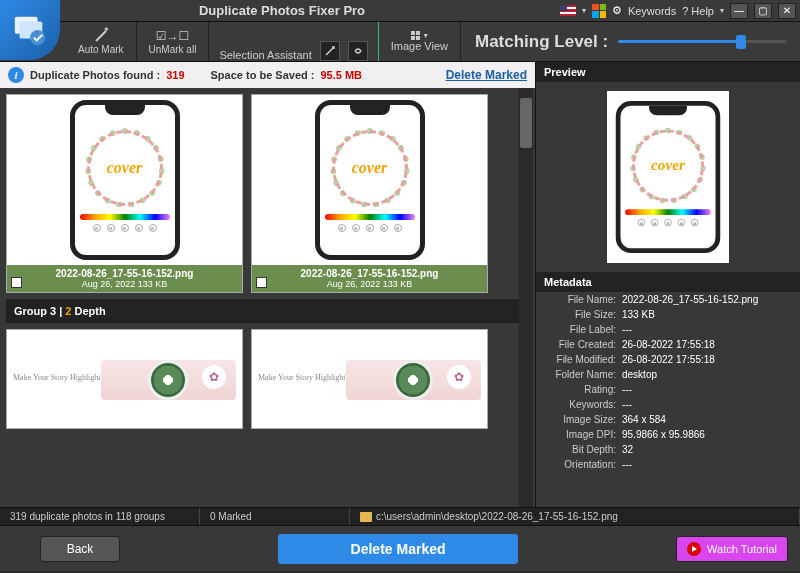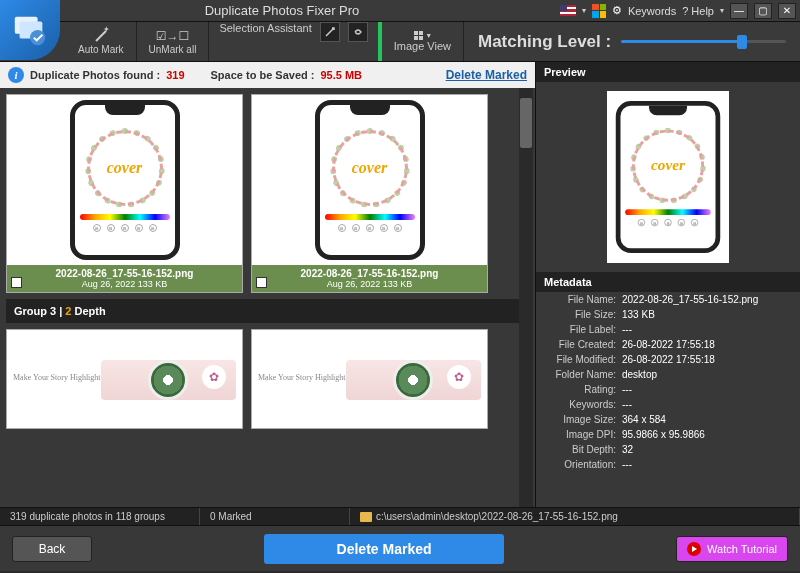--- a/index.html
+++ b/index.html
@@ -1,33 +1,33 @@
 <!DOCTYPE html>
 <html><head>
 <meta charset="utf-8">
 <style>
 * { margin: 0; padding: 0; box-sizing: border-box; font-family: "Segoe UI", Arial, sans-serif; }
 body { width: 800px; height: 573px; background: #2a2a2a; color: #ccc; overflow: hidden; font-size: 11px; }
 .titlebar { height: 22px; background: #3a3a3a; display: flex; align-items: center; justify-content: space-between; padding: 0 4px; border-bottom: 1px solid #111; }
-.titlebar .title { margin: 0 auto; font-size: 13px; color: #ddd; }
+.titlebar .title { margin: 0 auto; font-size: 13px; color: #ddd; font-weight: bold; }
 .titlebar .right { display: flex; align-items: center; gap: 6px; }
 .titlebar .flag { width: 16px; height: 11px; background: linear-gradient(#b22234 20%, #fff 20% 40%, #b22234 40% 60%, #fff 60% 80%, #b22234 80%); position: relative; }
 .titlebar .flag::before { content: ''; position: absolute; top: 0; left: 0; width: 7px; height: 6px; background: #3c3b6e; }
 .titlebar .windicator { width: 14px; height: 14px; display: grid; grid-template-columns: 1fr 1fr; grid-template-rows: 1fr 1fr; gap: 1px; }
 .titlebar .windicator span:nth-child(1){ background:#f25022;} .titlebar .windicator span:nth-child(2){ background:#7fba00;} .titlebar .windicator span:nth-child(3){ background:#00a4ef;} .titlebar .windicator span:nth-child(4){ background:#ffb900;}
 .titlebar .link { color: #ddd; font-size: 11px; cursor: pointer; }
 .titlebar .gear { font-size: 11px; color: #fff; }
 .winbtn { width: 18px; height: 16px; background: #555; color: #fff; display: flex; align-items: center; justify-content: center; font-size: 10px; border: 1px solid #222; cursor: pointer; }
 .logo-area { position: absolute; top: 0; left: 0; width: 60px; height: 60px; background: linear-gradient(135deg, #2e8ae6, #1a5fa8); border-radius: 0 0 30px 0; display: flex; align-items: center; justify-content: center; z-index: 5; }
 .logo-area svg { width: 38px; height: 38px; }
 .toolbar { height: 40px; background: #3a3a3a; display: flex; align-items: stretch; padding-left: 66px; border-bottom: 1px solid #111; }
 .toolbtn { display: flex; flex-direction: column; align-items: center; justify-content: center; padding: 2px 12px; border-right: 1px solid #222; cursor: pointer; gap: 1px; }
 .toolbtn .ico { height: 14px; display: flex; align-items: center; justify-content: center; color: #ddd; }
 .toolbtn .lbl { font-size: 10px; color: #ccc; }
-.sel-assist { display: flex; align-items: flex-start; padding: 0 10px; border-right: 4px solid #22c55e; gap: 8px; }
+.sel-assist { display: flex; align-items: flex-end; padding: 0 10px; border-right: 1px solid #22c55e; gap: 8px; }
 .sel-assist .lbl { font-size: 11px; color: #ccc; }
 .iconbox { width: 20px; height: 20px; background: #222; border: 1px solid #555; display: flex; align-items: center; justify-content: center; cursor: pointer; }
 .view-section { display: flex; flex-direction: column; align-items: center; justify-content: center; padding: 2px 12px; border-right: 1px solid #222; }
 .view-grid { display: grid; grid-template-columns: repeat(2, 4px); grid-template-rows: repeat(2, 4px); gap: 1px; }
 .view-grid span { background: #ccc; }
 .match-section { flex: 1; display: flex; align-items: center; padding: 0 14px; gap: 10px; }
 .match-section .lbl { font-size: 17px; color: #ddd; font-weight: bold; }
 .slider-track { flex: 1; height: 3px; background: linear-gradient(to right, #2e8ae6 0%, #2e8ae6 70%, #555 70%); position: relative; border-radius: 2px; }
 .slider-thumb { position: absolute; top: -5px; left: 70%; width: 10px; height: 14px; background: #2e8ae6; border-radius: 2px; }
 .content { display: flex; height: 445px; }
@@ -68,21 +68,21 @@
 .preview-area .phone { transform: scale(0.95); }
 .meta-table { flex: 1; overflow: hidden; background: #383838; font-size: 10px; position: relative; }
 .meta-row { display: flex; padding: 2px 8px; }
 .meta-row .k { width: 78px; text-align: right; color: #ccc; padding-right: 6px; }
 .meta-row .v { flex: 1; color: #fff; white-space: nowrap; overflow: hidden; text-overflow: ellipsis; }
 .status-bar { height: 18px; background: #222; display: flex; align-items: center; font-size: 10px; color: #ccc; border-top: 1px solid #111; }
 .status-cell { padding: 0 10px; border-right: 1px solid #444; height: 100%; display: flex; align-items: center; gap: 4px; }
 .status-cell.path { flex: 1; }
 .folder-icon { width: 12px; height: 10px; background: #e6b84d; border-radius: 1px; position: relative; }
 .bottom-bar { height: 46px; background: #383838; display: flex; align-items: center; padding: 0 12px; border-top: 1px solid #111; gap: 10px; }
-.btn-back { width: 80px; height: 26px; background: #555; color: #fff; border: 1px solid #222; border-radius: 3px; display: flex; align-items: center; justify-content: center; font-size: 12px; cursor: pointer; }
+.btn-back { width: 80px; height: 26px; background: #555; color: #fff; border: 1px solid #222; border-radius: 3px; display: flex; align-items: center; justify-content: center; font-size: 12px; cursor: pointer; margin-left: 28px; }
 .btn-delete { width: 240px; height: 30px; background: #2e8ae6; color: #fff; border-radius: 3px; display: flex; align-items: center; justify-content: center; font-size: 14px; font-weight: bold; cursor: pointer; margin: 0 auto; }
 .btn-tutorial { height: 26px; background: #d946ef; color: #fff; border: 1px solid #222; border-radius: 3px; display: flex; align-items: center; padding: 0 10px; gap: 6px; font-size: 11px; cursor: pointer; }
 .play-icon { width: 14px; height: 14px; border-radius: 50%; background: #d00; display: flex; align-items: center; justify-content: center; }
 .play-icon::before { content: ''; border-left: 5px solid #fff; border-top: 3px solid transparent; border-bottom: 3px solid transparent; margin-left: 1px; }
 .wand { width: 14px; height: 14px; position: relative; }
 .wand::before { content: ''; position: absolute; width: 2px; height: 14px; background: #ccc; transform: rotate(45deg); left: 6px; }
 .wand::after { content: '✦'; position: absolute; top: -4px; right: -2px; color: #ccc; font-size: 8px; }
 .checkmark { font-size: 12px; color: #ccc; }
 </style>
 </head>

